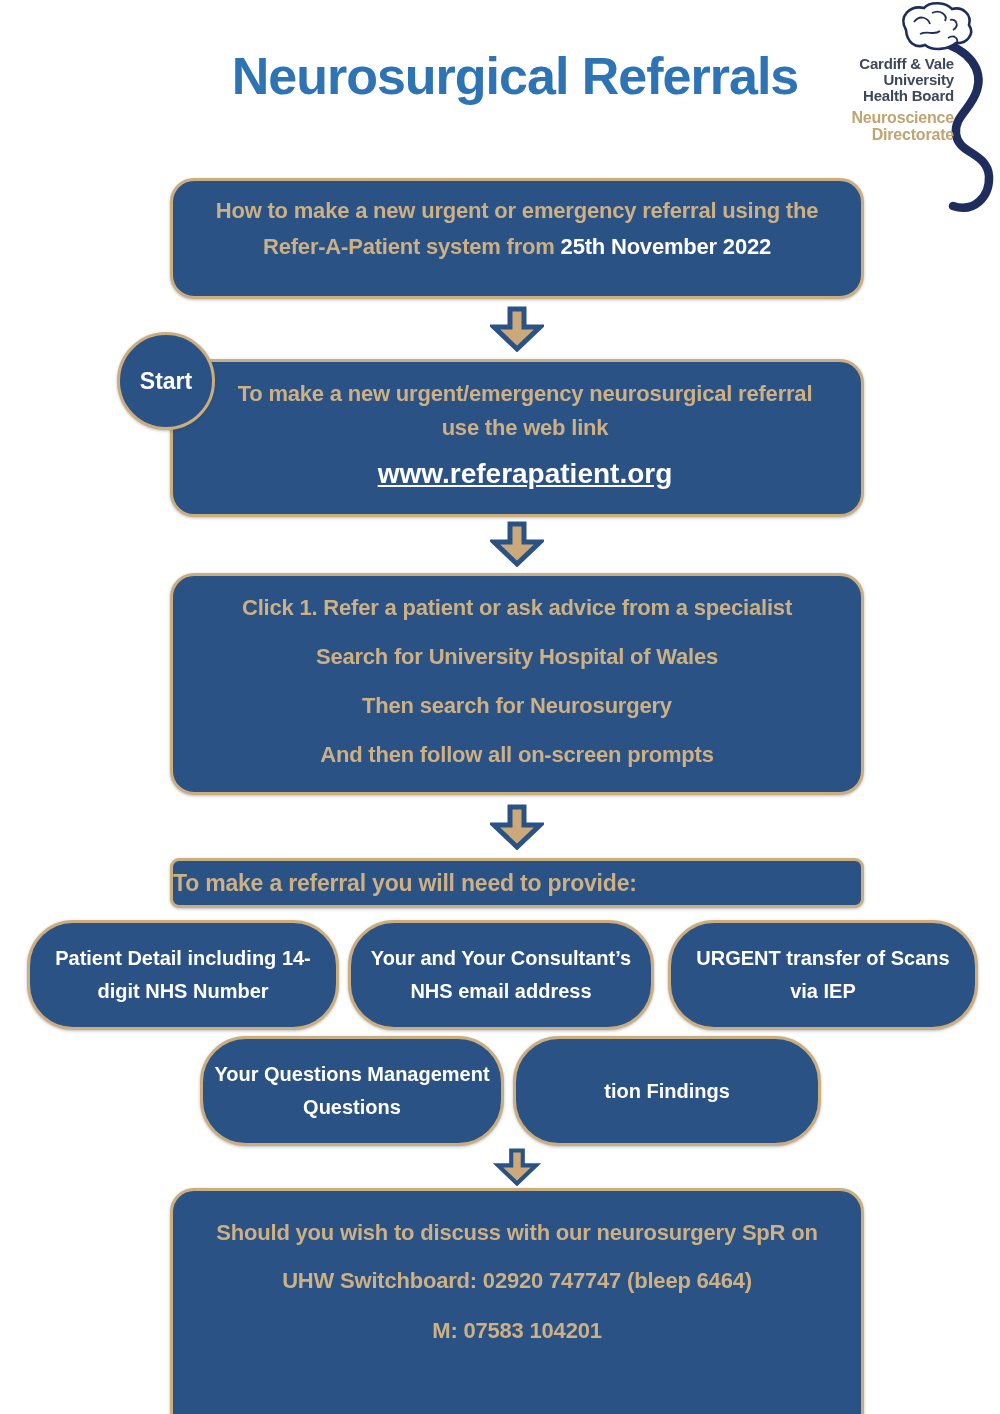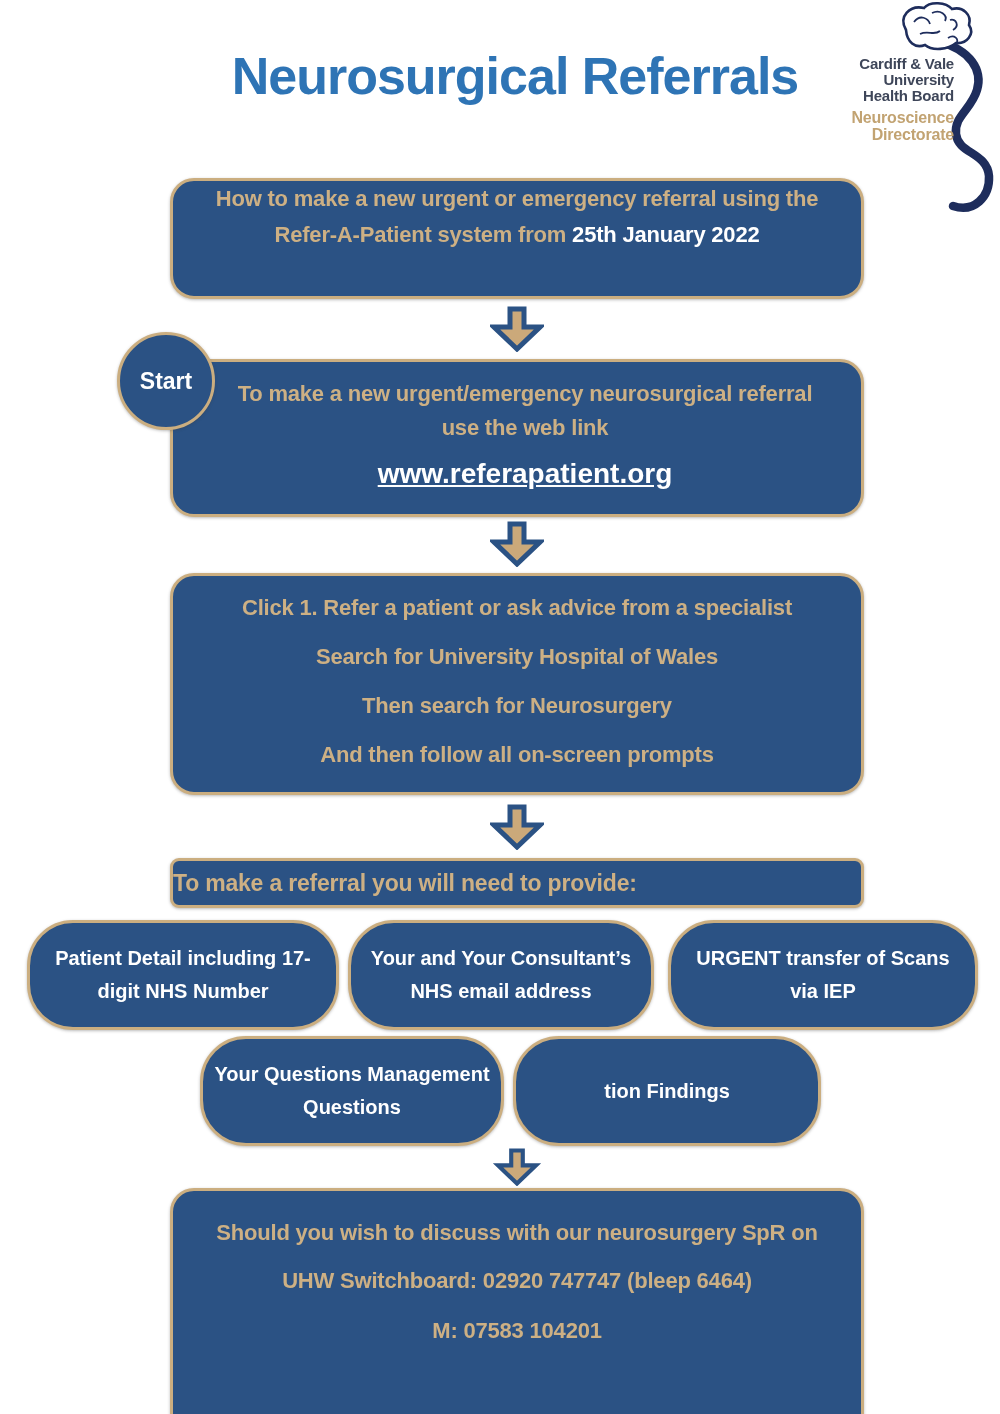--- a/index.html
+++ b/index.html
@@ -33,21 +33,21 @@
   
   .box{
     position:absolute;left:170px;width:694px;box-sizing:border-box;
     background:var(--navy);border:3px solid var(--tan-border);border-radius:24px;
     text-align:center;color:var(--tan-text);font-weight:bold;font-size:22px;
     letter-spacing:-0.2px;box-shadow:0 1px 3px rgba(60,60,60,.35);
     padding-left:14px;padding-right:14px;
   }
   .bline{line-height:36px;white-space:nowrap;}
   .white{color:var(--white);}
-  .box-intro{top:178px;height:121px;padding-top:0;}
+  .box-intro{top:178px;height:121px;padding-top:12px;}
   .box-weblink{top:359px;height:158px;padding-top:15px;padding-left:30px;z-index:2;}
   .box-weblink .bline{line-height:34px;}
   .link{display:inline-block;margin-top:13px;color:var(--white);font-size:28px;
     font-weight:bold;text-decoration:underline;letter-spacing:0;}
   .box-steps{top:573px;height:222px;padding-top:7px;}
   .box-steps .bline{line-height:49px;}
   .box-contact{top:1188px;height:262px;padding-top:24px;}
   .box-contact .bline{line-height:36px;}
   .box-contact .spaced{margin-top:10px;line-height:40px;}
   .start{
@@ -103,21 +103,21 @@
     <div>Health Board</div>
   </div>
   <div class="logo-dept">
     <div>Neuroscience</div>
     <div>Directorate</div>
   </div>
 </div>
 
 <div class="box box-intro">
   <div class="bline">How to make a new urgent or emergency referral using the</div>
-  <div class="bline"><span>Refer-A-Patient system from </span><span class="white">25th January 2022</span></div>
+  <div class="bline"><span>Refer-A-Patient system from </span><span class="white">25th November 2022</span></div>
 </div>
 
 <svg class="arrow arrow-1" width="54" height="46" viewBox="0 0 54 46">
   <path d="M20,3 H34 V21 H50 L27,43 L4,21 H20 Z"></path>
 </svg>
 
 <div class="start">
   <span>Start</span>
 </div>
 
@@ -140,21 +140,21 @@
 
 <svg class="arrow arrow-3" width="54" height="46" viewBox="0 0 54 46">
   <path d="M20,3 H34 V21 H50 L27,43 L4,21 H20 Z"></path>
 </svg>
 
 <div class="bar">
   <span>To make a referral you will need to provide:</span>
 </div>
 
 <div class="pill pill-1">
-  <div>Patient Detail including 17-</div>
+  <div>Patient Detail including 14-</div>
   <div>digit NHS Number</div>
 </div>
 <div class="pill pill-2">
   <div>Your and Your Consultant’s</div>
   <div>NHS email address</div>
 </div>
 <div class="pill pill-3">
   <div>URGENT transfer of Scans</div>
   <div>via IEP</div>
 </div>

